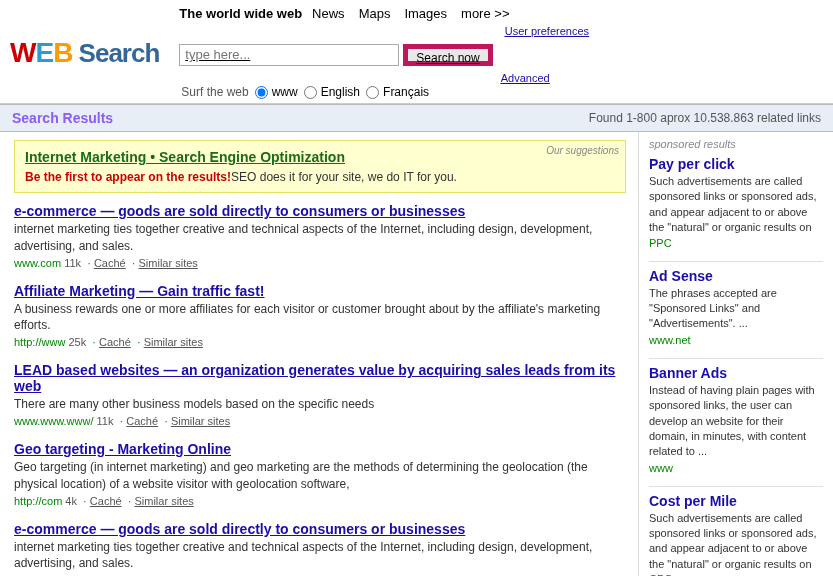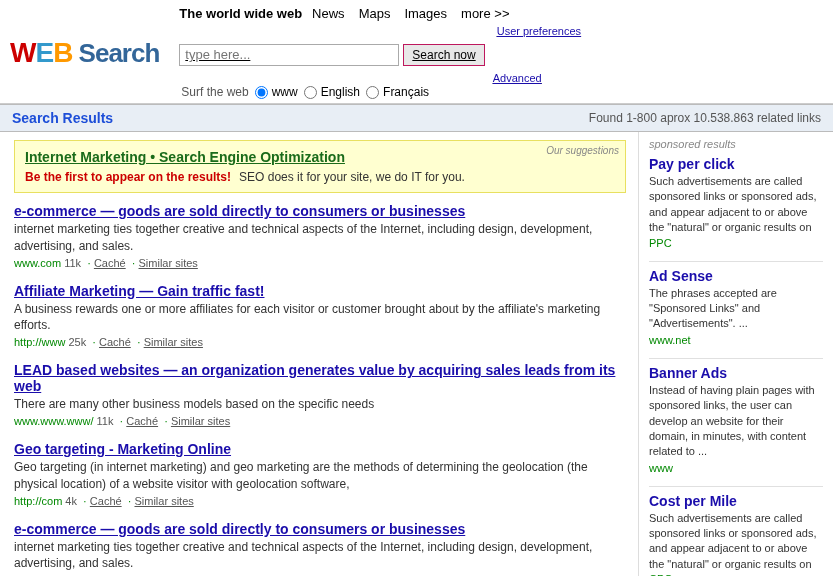--- a/index.html
+++ b/index.html
@@ -13,32 +13,32 @@
     #logo .web-b { color: #ff9900; }
     #logo .search-text { color: #336699; font-size: 26px; }
 
     #nav-area { flex: 1; }
     #top-nav { display: flex; align-items: center; gap: 0; margin-bottom: 4px; }
     #top-nav .world-wide-web { font-weight: bold; font-size: 13px; color: #000; margin-right: 10px; }
     #top-nav a { color: #000; text-decoration: none; font-size: 13px; margin-right: 14px; }
 
     #search-bar { display: flex; align-items: center; gap: 4px; margin-bottom: 1px; text-decoration: underline; }
     #search-input { width: 220px; height: 22px; border: 1px solid #aaa; padding: 2px 5px; font-size: 13px; color: #999; }
-    #search-button { background: #e8e8e8; border: 1px solid #be185d; padding: 2px 8px; font-size: 12px; cursor: pointer; height: 22px; }
+    #search-button { background: #e8e8e8; border: 5px solid #be185d; padding: 2px 8px; font-size: 12px; cursor: pointer; height: 22px; }
     #user-prefs { font-size: 11px; color: #1a0dab; text-decoration: underline; cursor: pointer; margin-left: 4px; }
     #advanced { font-size: 11px; color: #1a0dab; text-decoration: underline; cursor: pointer; display: block; }
 
     #filter-bar { display: flex; align-items: center; gap: 6px; font-size: 12px; padding: 0 2px; }
     #filter-bar span { color: #555; }
     .radio-group { display: flex; align-items: center; gap: 4px; }
     .radio-group label { display: flex; align-items: center; gap: 3px; cursor: pointer; font-size: 12px; }
 
     
     #results-bar { background: #e8eef5; border-top: 1px solid #bbb; border-bottom: 1px solid #bbb; padding: 5px 12px; display: flex; justify-content: space-between; align-items: center; }
-    #results-bar .results-title { font-weight: bold; font-size: 14px; color: #1d4ed8; }
+    #results-bar .results-title { font-weight: bold; font-size: 14px; color: #8b5cf6; }
     #results-bar .results-count { font-size: 12px; color: #555; }
 
     
     #main { display: flex; }
 
     
     #results-col { flex: 1; padding: 8px 12px 8px 14px; min-width: 0; }
 
     
     .ad-box { background: #ffffd0; border: 1px solid #e8e060; padding: 8px 10px; margin-bottom: 10px; position: relative; }
@@ -112,21 +112,21 @@
   <span class="results-count">Found 1-800 aprox 10.538.863 related links</span>
 </div>
 
 <div id="main">
 
   <div id="results-col">
 
     <div class="ad-box">
       <span class="our-suggestions">Our suggestions</span>
       <div class="ad-title">Internet Marketing • Search Engine Optimization</div>
-      <div style="display:flex; gap:8px; align-items:center; margin-top:3px;">
+      <div style="display:flex; align-items:center; margin-top:3px;">
         <span class="ad-subtitle">Be the first to appear on the results!</span>
         <span class="ad-desc">SEO does it for your site, we do IT for you.</span>
       </div>
     </div>
 
     <div id="results-list">
         <div class="result-item">
     <div class="result-title">e-commerce — goods are sold directly to consumers or businesses</div>
     <div class="result-desc">internet marketing ties together creative and technical aspects of the Internet, including design, development, advertising, and sales.</div>
     <div class="result-meta">

